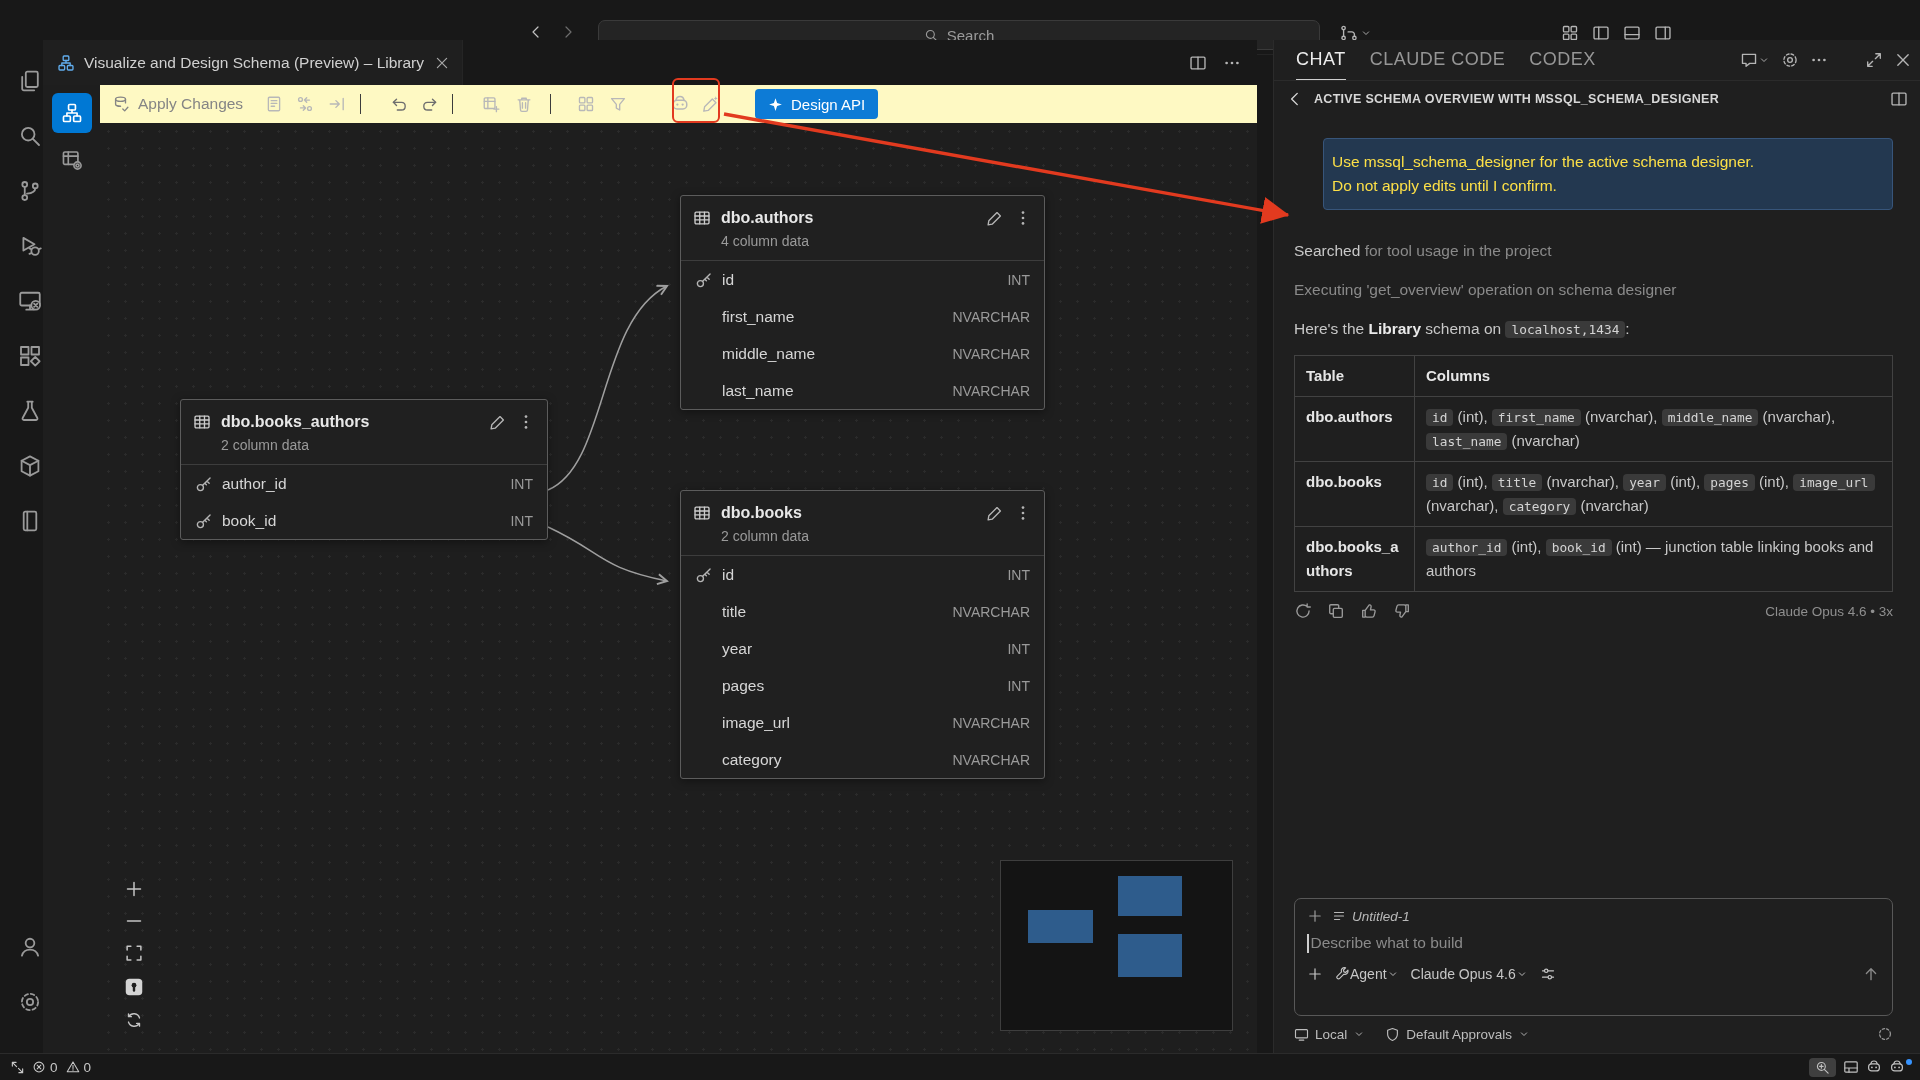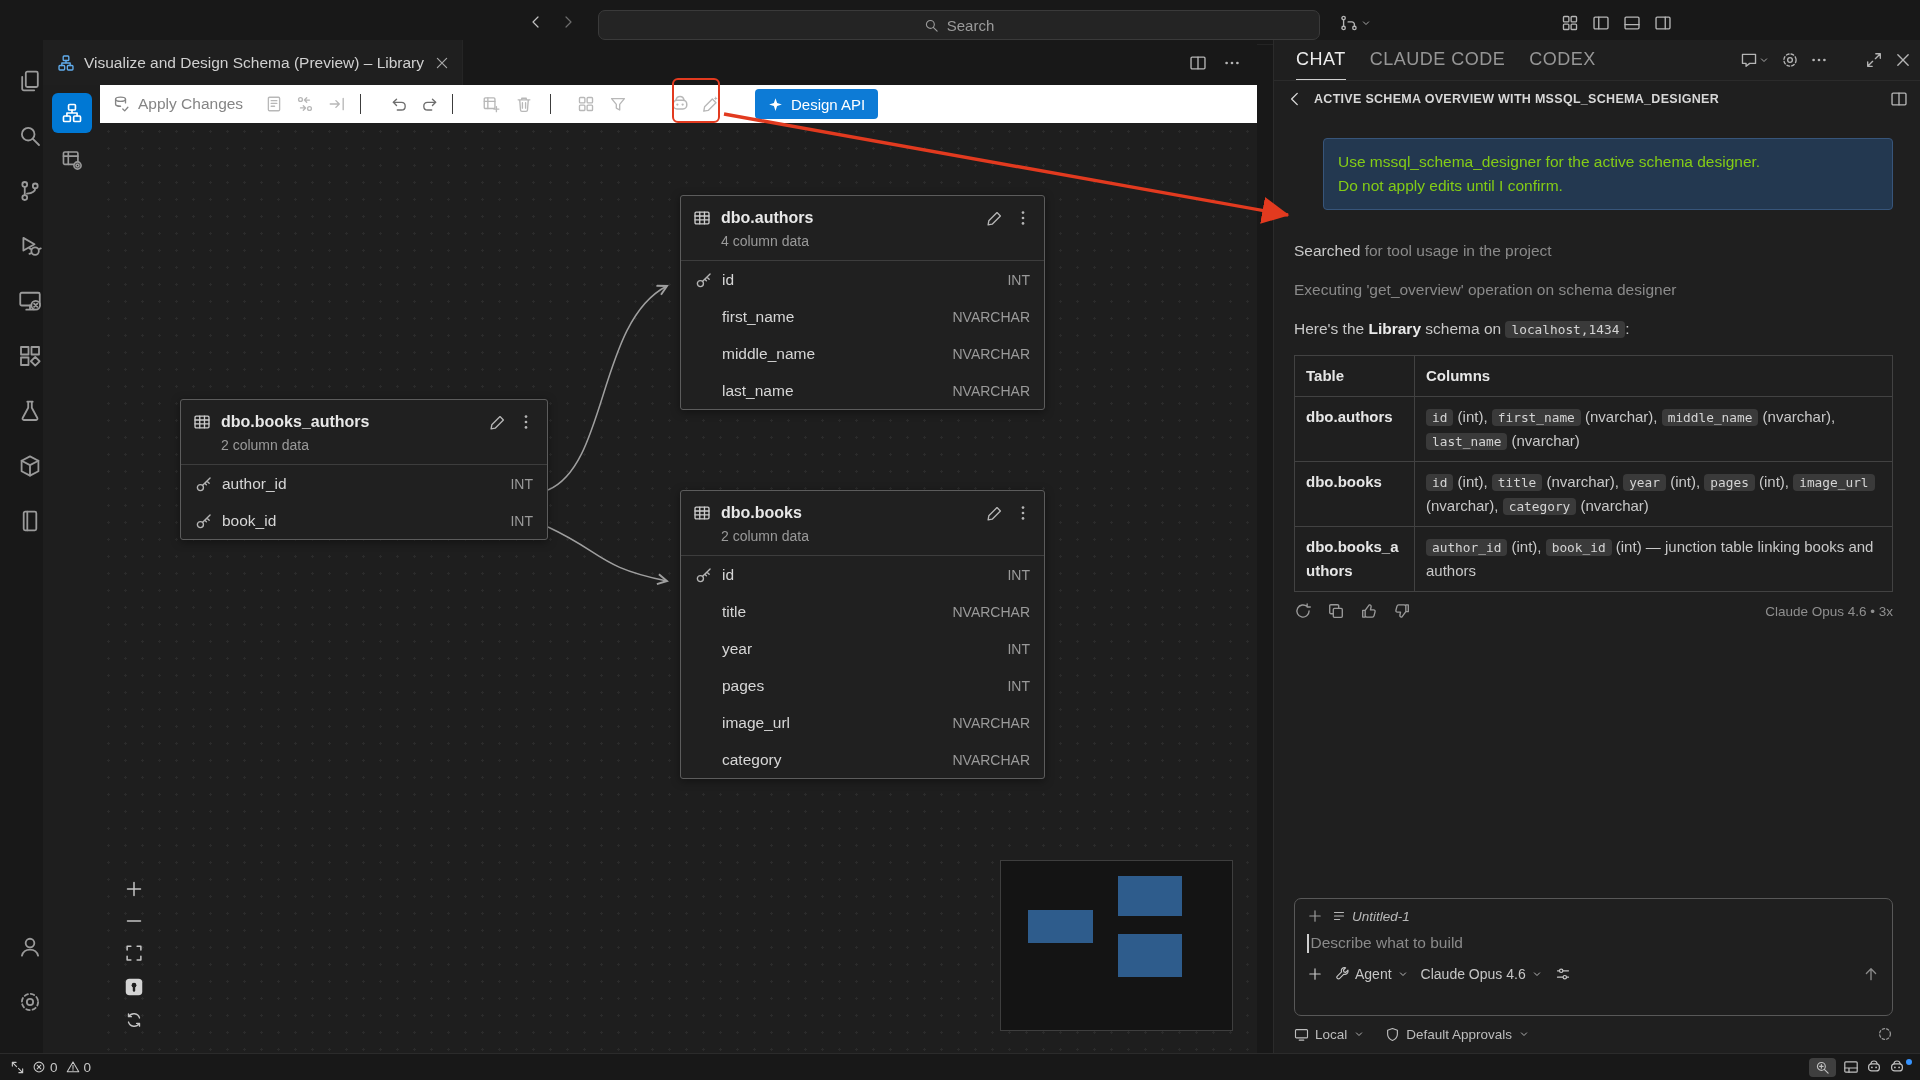--- a/index.html
+++ b/index.html
@@ -4,21 +4,21 @@
 <style>
 *{margin:0;padding:0;box-sizing:border-box}
 html,body{width:1920px;height:1080px;overflow:hidden;background:#181818;font-family:"Liberation Sans","DejaVu Sans",sans-serif}
 #app{position:relative;width:1920px;height:1080px;color:#cccccc;font-size:15px}
 .ic{display:inline-flex;flex:none;width:22px;height:22px}
 .ic svg{width:100%;height:100%;display:block}
 .i12{width:12px;height:12px}.i14{width:14px;height:14px}.i15{width:15px;height:15px}
 .i16{width:16px;height:16px}.i18{width:18px;height:18px}.i20{width:20px;height:20px}
 .i24{width:24px;height:24px}
 
-.titlebar{position:absolute;left:0;top:5px;width:1688px;height:40px;background:#181818;border-bottom:1px solid #242424}
+.titlebar{position:absolute;left:0;top:15px;width:1688px;height:40px;background:#181818;border-bottom:1px solid #242424}
 .tb-nav{position:absolute;left:528px;top:9px;display:flex;gap:16px;color:#c2c2c2}
 .tb-nav .dim{color:#6d6d6d}
 .searchbox{position:absolute;left:598px;top:5px;width:722px;height:30px;background:#242424;border:1px solid #3a3a3a;border-radius:7px;display:flex;align-items:center;justify-content:center;gap:8px;color:#9b9b9b;font-size:15px}
 .flowbtn{position:absolute;left:1340px;top:9px;display:flex;align-items:center;gap:2px;color:#b5b5b5}
 .tb-right{position:absolute;right:16px;top:9px;display:flex;gap:13px;color:#b5b5b5}
 
 .activitybar{position:absolute;left:0;top:40px;width:59px;height:1013px;background:#181818;display:flex;flex-direction:column;align-items:center;padding:18px 0 28px}
 .ab-item{width:46px;height:46px;display:flex;align-items:center;justify-content:center;color:#9a9a9a;margin-bottom:9px}
 .ab-sp{margin-top:auto}
 
@@ -26,21 +26,21 @@
 .tabbar{position:relative;height:45px;background:#181818;display:flex}
 .tab{display:flex;align-items:center;gap:9px;width:420px;padding:0 12px 0 14px;background:#1f1f1f;color:#d0d0d0;font-size:15.5px;border-right:1px solid #252525}
 .tab-label{white-space:nowrap;overflow:hidden}
 .tab-close{margin-left:auto;color:#a8a8a8}
 .tab-actions{position:absolute;right:16px;top:0;height:45px;display:flex;align-items:center;gap:16px;color:#b5b5b5}
 .editor-body{position:absolute;top:45px;left:0;right:0;bottom:0;display:flex}
 .minibar{width:57px;background:#1e1e1e;display:flex;flex-direction:column;align-items:center;padding-top:8px;gap:7px}
 .mb-active{width:40px;height:40px;background:#0078d4;border-radius:6px;color:#fff;display:flex;align-items:center;justify-content:center}
 .mb-item{width:40px;height:40px;color:#9a9a9a;display:flex;align-items:center;justify-content:center}
 .editor-main{flex:1;position:relative}
-.toolbar{position:relative;height:38px;background:#ffffff}
+.toolbar{position:relative;height:38px;background:#fef9c3}
 .apply{position:absolute;left:12px;top:4px;height:30px;display:flex;align-items:center;gap:8px;color:#858585;font-size:15.5px}
 .tbtn{position:absolute;top:4px;width:30px;height:30px;display:flex;align-items:center;justify-content:center;color:#b8b8b8;border-radius:5px}
 .tbtn.dis{color:#6e6e6e}
 .tsep{position:absolute;top:9px;width:1px;height:20px;background:#3c3c3c}
 .designapi{position:absolute;left:655px;top:4px;height:30px;padding:0 13px;background:#0d7bd6;color:#ffffff;border-radius:4px;display:flex;align-items:center;gap:8px;font-size:15px;border:none;font-family:inherit}
 .canvas{position:absolute;top:38px;left:0;right:0;bottom:0;background-color:#1e1e1e;background-image:radial-gradient(#2b2b2b 1.3px,transparent 1.3px);background-size:17px 17px;overflow:hidden}
 .connectors{position:absolute;left:0;top:0;width:100%;height:100%}
 
 .node{position:absolute;background:#202020;border:1px solid #5c5c5c;border-radius:3px;box-shadow:0 2px 10px rgba(0,0,0,.4)}
 .node-head{display:flex;align-items:center;gap:10px;padding:13px 12px 6px}
@@ -59,40 +59,40 @@
 
 .chat{position:absolute;left:1273px;top:40px;width:647px;height:1013px;background:#1f1f1f;border-left:1px solid #2b2b2b}
 .chat-tabs{height:41px;border-bottom:1px solid #2b2b2b;display:flex;align-items:center;padding:0 8px 0 22px}
 .ctab{font-size:18px;letter-spacing:.5px;color:#969696;margin-right:24px;height:100%;display:flex;align-items:center;border-bottom:1px solid transparent;font-weight:500}
 .ctab.active{color:#ececec;border-bottom-color:#cfcfcf}
 .ctab-icons{margin-left:auto;display:flex;align-items:center;gap:11px;color:#b5b5b5}
 .gap26{margin-left:26px}
 .chat-header{height:35px;display:flex;align-items:center;gap:10px;padding:0 12px;color:#d8d8d8}
 .chat-title{font-size:12.5px;font-weight:700;letter-spacing:.3px;flex:1;white-space:nowrap;overflow:hidden}
 .chat-body{position:absolute;left:0;right:0;top:76px;height:782px;padding:20px 27px 0 20px;overflow:hidden;font-size:15.5px;color:#c8c8c8}
-.msg{background:#233850;border:1px solid #37557a;border-radius:4px;padding:11px 14px;margin:2px 0 32px 29px;color:#84cc16;line-height:24px}
+.msg{background:#233850;border:1px solid #37557a;border-radius:4px;padding:11px 8px;margin:2px 0 32px 29px;color:#fde047;line-height:24px}
 .prog{margin-bottom:21px;font-size:15.5px}
 .seg-normal{color:#c8c8c8}.seg-dim{color:#8a8a8a}.seg-bold{font-weight:700;color:#eaeaea}
 .intro{margin-bottom:17px}
 .chip{font-family:"DejaVu Sans Mono","Liberation Mono",monospace;font-size:12.8px;background:#3a3a3a;color:#d4d4d4;padding:1px 6px;border-radius:4px}
 table.schema{border-collapse:collapse;width:100%;margin-bottom:10px;font-size:15px;color:#cfcfcf}
 .schema th,.schema td{border:1px solid #424242;padding:8px 11px;text-align:left;vertical-align:top;line-height:1.6}
 .schema th{font-weight:700;color:#e6e6e6}
 td.tname{font-weight:700;color:#e6e6e6;width:120px;word-break:break-all}
 .summary{line-height:1.5;margin-bottom:17px;color:#cfcfcf}
 .actions{display:flex;align-items:center;gap:15px;color:#9a9a9a}
 .model-info{margin-left:auto;font-size:13.5px;color:#8f8f8f}
 
 .chat-input{position:absolute;left:20px;right:27px;top:858px;height:118px;border:1px solid #585858;border-radius:7px;background:#1f1f1f;padding:9px 12px}
 .ci-row1{display:flex;align-items:center;gap:9px;color:#9a9a9a}
 .ci-chip{display:flex;align-items:center;gap:6px;font-size:13.5px;font-style:italic;color:#b9b9b9}
 .ci-placeholder{margin-top:10px;color:#8a8a8a;font-size:15.5px;display:flex;}
 .caret{width:1.5px;height:19px;background:#cfcfcf;margin-right:2px}
 .ci-row3{margin-top:12px;display:flex;align-items:center;gap:12px;color:#c6c6c6;font-size:14px}
-.ci-group{display:flex;align-items:center;gap:5px}
+.ci-group{display:flex;align-items:center;}
 .send{margin-left:auto;color:#8a8a8a}
 .chat-foot{position:absolute;left:20px;right:27px;top:986px;display:flex;align-items:center;gap:20px;color:#bdbdbd;font-size:13.5px}
 .cf-group{display:flex;align-items:center;gap:6px}
 .cf-right{margin-left:auto;color:#9a9a9a}
 
 .statusbar{position:absolute;left:0;bottom:0;width:1920px;height:27px;background:#181818;border-top:1px solid #2b2b2b;display:flex;align-items:center;font-size:13.5px;color:#c8c8c8}
 .sb-left{display:flex;align-items:center;gap:7px;padding-left:10px}
 .sb-num{margin-right:4px}
 .sb-right{margin-left:auto;display:flex;align-items:center;gap:7px;padding-right:8px;color:#c0c0c0}
 .sb-zoom{background:#3f3f3f;border-radius:4px;padding:2px 6px;display:flex;align-items:center}

